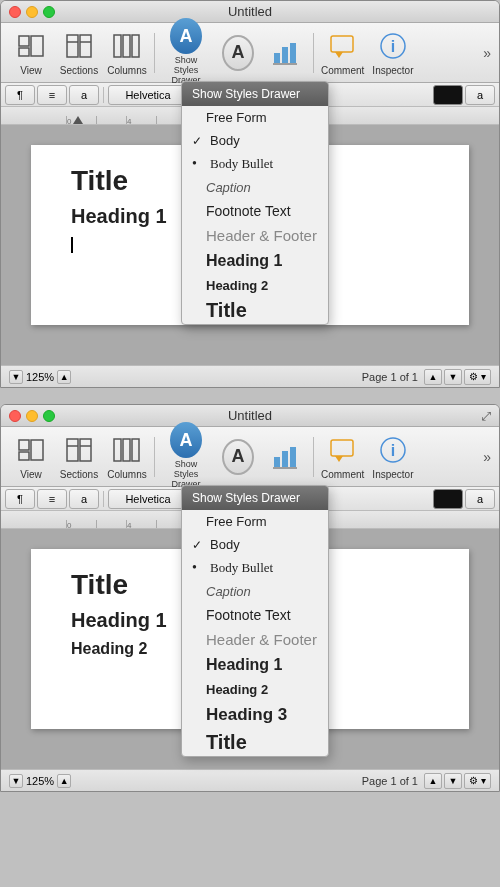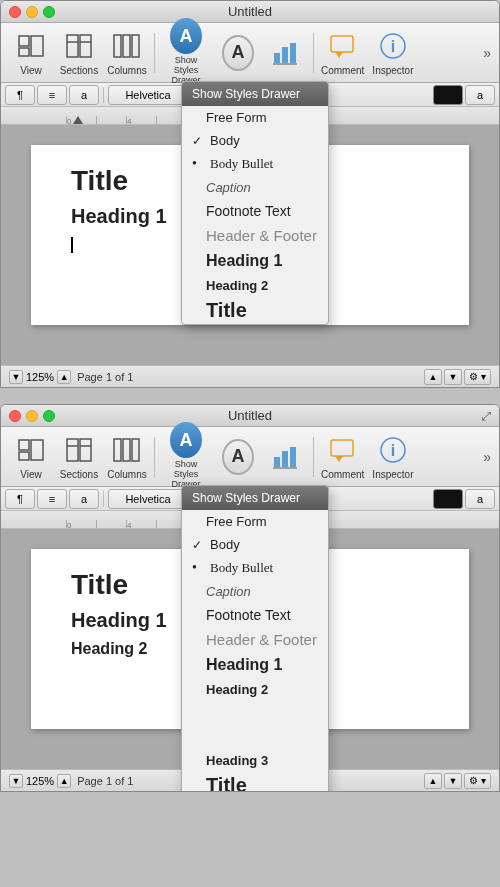--- a/index.html
+++ b/index.html
@@ -149,24 +149,23 @@
       font-size: 16px;
       font-weight: bold;
       padding: 4px 24px;
     }
     .dropdown-item.heading2-style {
       font-size: 13px;
       font-weight: bold;
       padding: 4px 24px;
     }
     .dropdown-item.heading3-style {
-      font-size: 13px;
+      font-size: 17px;
       font-weight: bold;
       padding: 4px 24px;
-      margin-top: 48px;
     }
     .dropdown-item.caption-style {
       font-style: italic;
       color: #555;
     }
     .dropdown-item.footnote-style {
       font-size: 14px;
     }
     .dropdown-item.hf-style {
       font-size: 15px;
@@ -298,21 +297,21 @@
       display: flex;
       align-items: center;
       justify-content: center;
       font-size: 9px;
       cursor: pointer;
     }
     .status-page {
       font-size: 11px;
       color: #333;
       flex: 1;
-      text-align: left;
+      text-align: right;
     }
     .status-nav {
       display: flex;
       align-items: center;
       gap: 2px;
     }
     .nav-btn {
       width: 18px;
       height: 16px;
       background: linear-gradient(to bottom, #f0f0f0, #d8d8d8);

